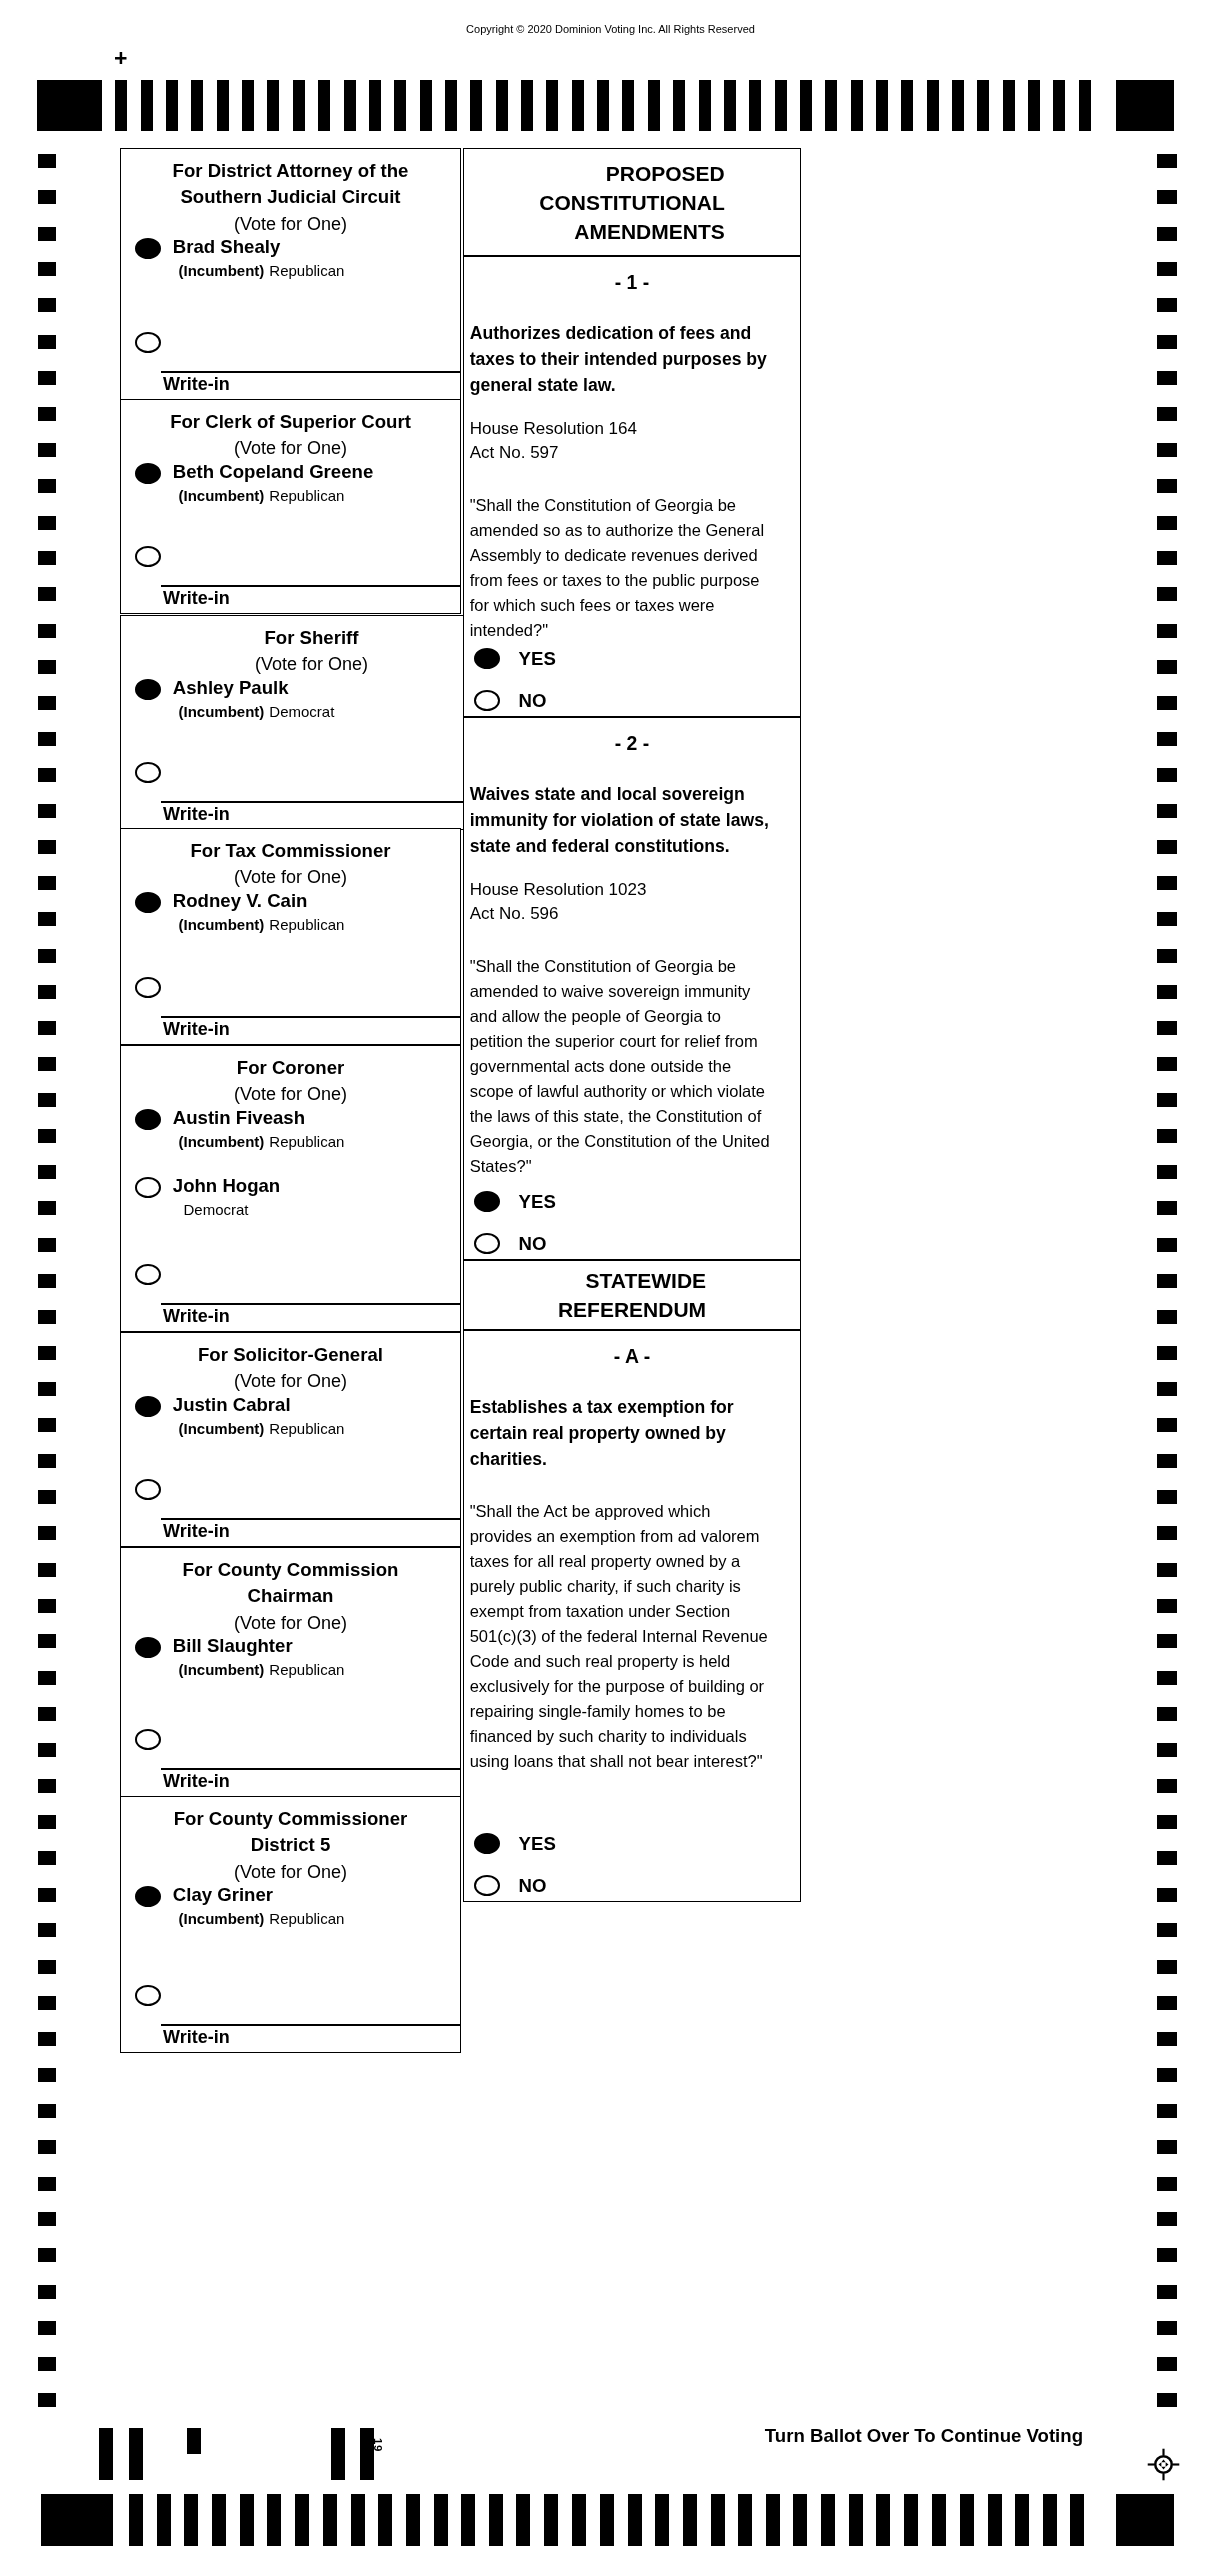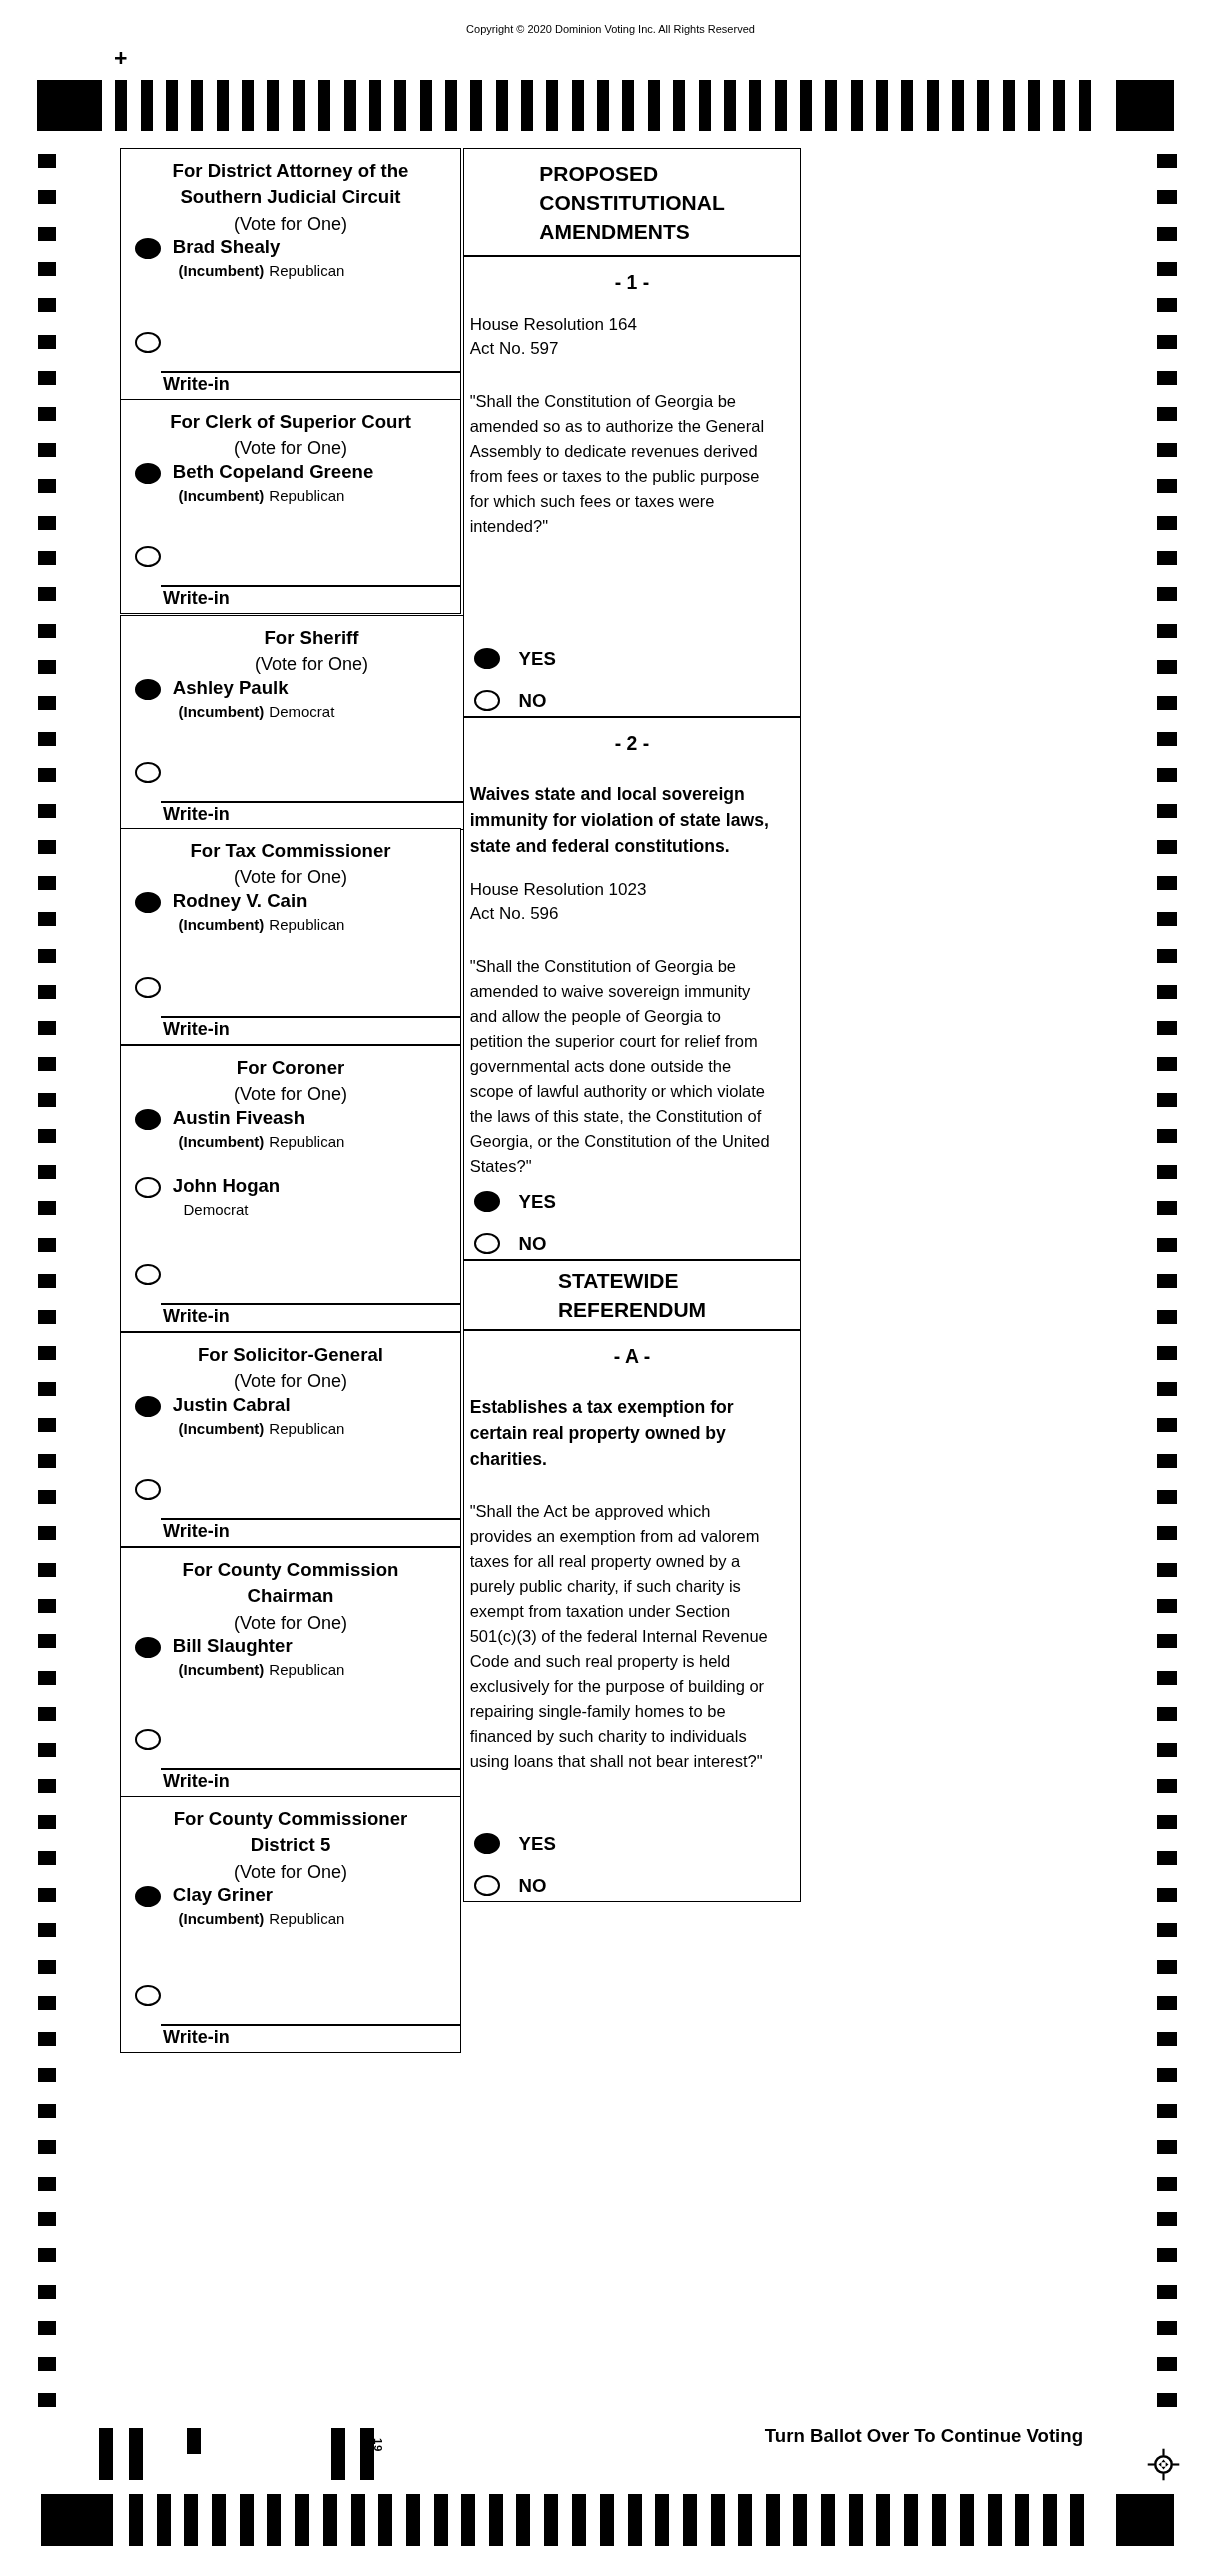--- a/index.html
+++ b/index.html
@@ -17,21 +17,21 @@
   .cand .oval{margin-left:14.3px;margin-top:1.4px;}
   .cinfo{margin-left:11.5px;}
   .cname{font-weight:bold;font-size:18.6px;line-height:20px;}
   .csub{font-size:15px;margin-top:5px;margin-left:5.7px;}
   .inc{font-weight:bold;}
   .party{margin-left:5px;}
   .wi{position:absolute;left:0;right:0;bottom:0;height:86px;}
   .wi .oval{position:absolute;left:14.3px;bottom:46px;}
   .wi-line{position:absolute;left:40px;right:0;bottom:26px;height:2.2px;background:#000;}
   .wi-label{position:absolute;left:42px;bottom:3.6px;font-weight:bold;font-size:18px;}
-  .hdr{display:flex;align-items:center;justify-content:center;text-align:left;
+  .hdr{display:flex;align-items:center;justify-content:center;text-align:right;
        font-weight:bold;font-size:21px;line-height:29px;white-space:pre;}
   .m-num{margin-top:14.3px;text-align:center;font-weight:bold;font-size:19.4px;}
   .m-summary{margin:26px 7.2px 0 5.7px;font-weight:bold;font-size:17.6px;line-height:26px;white-space:pre;}
   .m-refs{margin:18.6px 7.2px 0 5.7px;font-size:17px;line-height:24.4px;white-space:pre;}
   .m-quote{margin:27px 7.2px 0 5.7px;font-size:16.5px;line-height:25px;white-space:pre;}
   .m-opts{position:absolute;left:0;bottom:4.3px;right:0;}
   .opt{display:flex;align-items:center;}
   .opt + .opt{margin-top:20px;}
   .opt .oval{margin-left:10px;}
   .opt-label{margin-left:18.6px;font-weight:bold;font-size:18.6px;}
@@ -213,20 +213,23 @@
           <div class="wi-label">Write-in</div>
         </div>
       </div>
     </div>
   <div id="measure-col">
       <div class="box hdr" style="left: 463px; top: 148px; width: 338px; height: 108px;">PROPOSED
 CONSTITUTIONAL
 AMENDMENTS</div>
       <div class="box" style="left: 463px; top: 256px; width: 338px; height: 461px;">
         <div class="m-num">- 1 -</div>
+        <div class="m-summary">Authorizes dedication of fees and
+taxes to their intended purposes by
+general state law.</div>
         <div class="m-refs">House Resolution 164
 Act No. 597</div>
         <div class="m-quote">"Shall the Constitution of Georgia be
 amended so as to authorize the General
 Assembly to dedicate revenues derived
 from fees or taxes to the public purpose
 for which such fees or taxes were
 intended?"</div>
         <div class="m-opts">
           <div class="opt">

